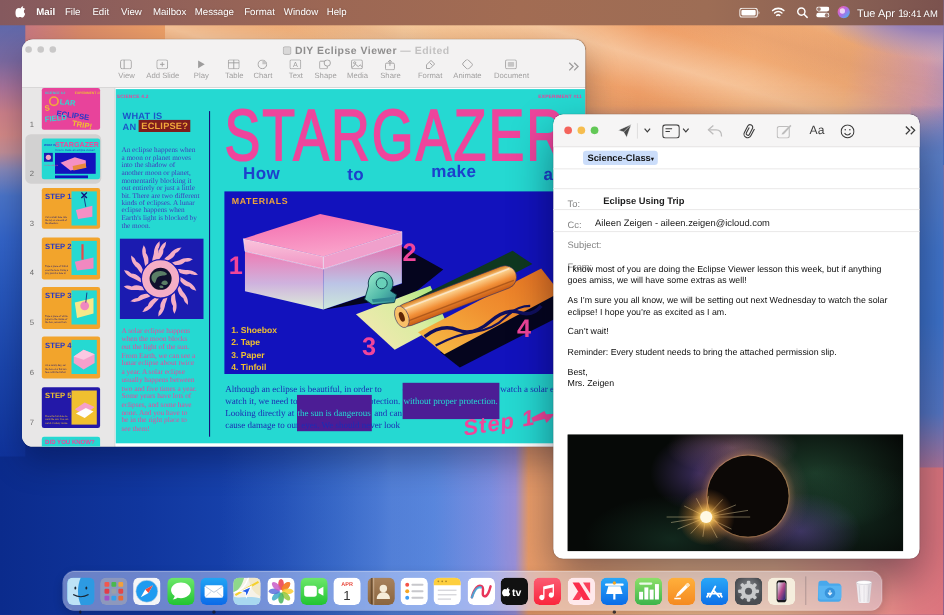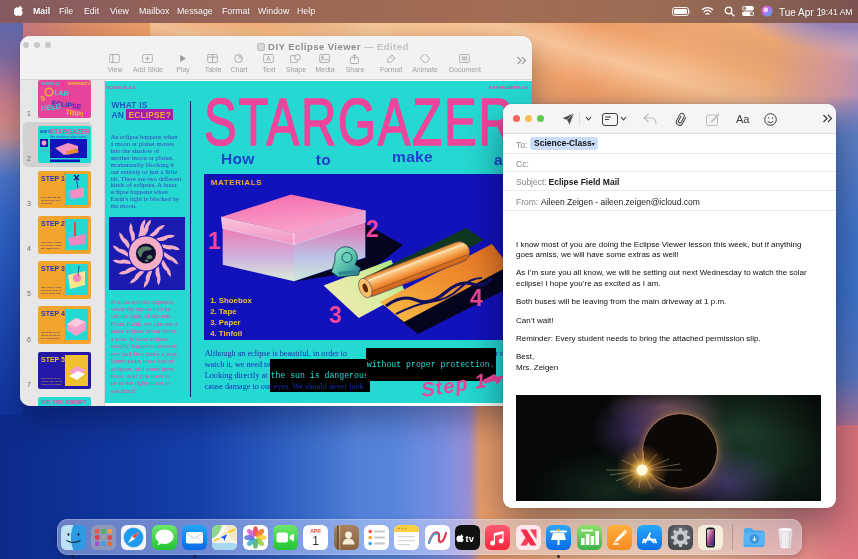--- a/index.html
+++ b/index.html
@@ -54,39 +54,39 @@
 
   #kcanvas { position:absolute; left:85px; top:44px; width:427px; height:326px; background:#fff; border-radius:0 0 10px 0; overflow:hidden; }
   #slide { position:absolute; left:0; top:0.5px; width:427px; height:322.5px; background:#25d9d2; overflow:hidden; }
 
   .pinktag { position:absolute; top:4.5px; font-size:4.4px; font-weight:bold; color:#ef3f9b; letter-spacing:0.2px; }
   #s-title { position:absolute; left:99px; top:8.6px; font-size:66px; line-height:66px; font-weight:normal; color:#ee459c; -webkit-text-stroke:1.6px #ee459c; letter-spacing:2.5px; white-space:nowrap; transform:scaleX(0.74); transform-origin:left top; }
   #s-sub { position:absolute; left:76px; top:68.5px; font-size:15.5px; font-weight:bold; color:#1d40cc; white-space:nowrap; word-spacing:16.5px; letter-spacing:0.3px; }
   #s-sub span { position:relative; display:inline-block;margin-left:40px; }
   #s-vline { position:absolute; left:84.6px; top:20px; width:1.5px; height:296px; background:#14147a; }
   #s-what { position:absolute; left:6.4px; top:20.5px; font-size:8.4px; font-weight:bold; color:#1b55c8; line-height:9.6px; letter-spacing:0.2px; }
-  #s-ecl { background:#a21caf; color:#f2a93b; padding:0.5px 2px; }
+  #s-ecl { background:#7f1d1d; color:#f2a93b; padding:0.5px 2px; }
   #s-p1 { position:absolute; left:5.4px; top:53.6px; font-family:"Liberation Serif",serif; font-size:6.6px; line-height:6.9px; color:#4040bd; white-space:nowrap; }
   #s-sunbox { position:absolute; left:4.4px; top:136.3px; width:76px; height:73px; background:#1b1bb0; }
   #s-p2 { position:absolute; left:5.4px; top:217px; font-family:"Liberation Serif",serif; font-size:6.65px; line-height:7.45px; color:#ee459c; white-space:nowrap; }
   #s-mat { position:absolute; left:98.7px; top:93.2px; width:312px; height:166px; background:#1212bd; }
   #s-mat .mt { position:absolute; left:7px; top:4.5px; font-size:8px; font-weight:bold; color:#eda43c; letter-spacing:0.6px; }
   #s-mat .mlist { position:absolute; left:6.5px; top:121px; font-size:7.8px; font-weight:bold; color:#f0c030; line-height:11.2px; }
   #s-p3 { position:absolute; left:99.7px; top:267.3px; font-family:"Liberation Serif",serif; font-size:8.2px; line-height:11.2px; color:#1c2db4; white-space:nowrap; }
   #s-p4 { position:absolute; left:260.8px; top:267.3px; font-family:"Liberation Serif",serif; font-size:8.2px; line-height:11.2px; color:#1c2db4; white-space:nowrap; }
-  .hl { background:#000000; color:#25d9d2; padding:12px 1px;font-family:Liberation Mono, monospace; }
+  .hl { background:#4c1d95; color:#25d9d2; padding:12px 1px; }
   #s-step { position:absolute; left:316px; top:293.5px; font-size:20px; font-weight:bold; font-style:italic; color:#f0459a; transform:rotate(-9deg); white-space:nowrap; letter-spacing:1px; }
 
   #mwin { position:absolute; left:503px; top:104px; width:333px; height:404px; border-radius:9px;
     background:#fff; box-shadow:0 18px 40px rgba(0,0,25,0.45), 0 0 1px rgba(0,0,0,0.35); z-index:3; }
   #mtoolbar { position:absolute; left:0; top:0; width:333px; height:30px; border-radius:9px 9px 0 0;
     background:#f6f5f5; border-bottom:1px solid #dcdbdb; }
   .mic { position:absolute; color:#3c3c3c; }
   .mrow { position:absolute; left:0; width:333px; border-bottom:1px solid #ebeaea; }
-  .mlabel { position:absolute; left:13px; font-size:8.5px; color:#848484; }
+  .mlabel { position:absolute; left:13px; font-size:8.5px; color:#848484;margin-top:40px; }
   .mval { position:absolute; font-size:8.5px; color:#1b1b1b; }
   #mtoken { position:absolute; left:27px; top:2.8px; background:#cbddfa; border-radius:3px; font-size:8.5px; font-weight:bold; color:#111; padding:1.5px 3px 2px 4px; }
   #mdrop { position:absolute; left:249px; top:1.8px; width:70px; height:14px; background:#fff; border:0.5px solid #cfcfcf; border-radius:3.5px; box-shadow:0 0.5px 1px rgba(0,0,0,0.1); }
   #mbody { position:absolute; left:13px; top:135.5px; width:310px; font-size:8px; line-height:10.8px; color:#0e0e0e; }
   #mbody p { margin-bottom:7.35px; }
 
   #dock { position:absolute; left:57px; top:519px; width:745px; height:36px; border-radius:11px;
     background:rgba(230,233,248,0.44); backdrop-filter:blur(18px) saturate(1.18); box-shadow:inset 0 0 0 0.5px rgba(255,255,255,0.4), 0 4px 10px rgba(0,0,20,0.2); z-index:4; }
   .di { position:absolute; top:524.5px; width:25px; height:25px; border-radius:5.5px; overflow:hidden; z-index:5; }
   .ddot { position:absolute; top:555.2px; width:2.6px; height:2.6px; border-radius:50%; background:rgba(25,25,35,0.8); z-index:5; }
@@ -499,30 +499,29 @@
     </div>
     <div class="mrow" style="top:30px; height:19.5px;">
       <span class="mlabel" style="top:5.5px;">To:</span>
       <span id="mtoken">Science-Class<span style="font-weight:normal; font-size:6px;">▾</span></span>
     </div>
     <div class="mrow" style="top:49.5px; height:18px;">
       <span class="mlabel" style="top:5px;">Cc:</span>
     </div>
     <div class="mrow" style="top:67.5px; height:19.5px;text-align:center;">
       <span class="mlabel" style="top:5.5px;">Subject:</span>
-      <span class="mval" style="left:45.5px; top:5.5px; font-weight:bold;">Eclipse Field Mail</span>
+      <span class="mval" style="left:45.5px; top:5.5px; font-weight:bold;">Eclipse Using Trip</span>
     </div>
     <div class="mrow" style="top:87px; height:19.5px;text-align:right;">
       <span class="mlabel" style="top:5.5px;">From:</span>
       <span class="mval" style="left:38px; top:5.5px;">Aileen Zeigen - aileen.zeigen@icloud.com</span>
     </div>
     <div id="mbody">
       <p>I know most of you are doing the Eclipse Viewer lesson this week, but if anything<br>goes amiss, we will have some extras as well!</p>
       <p>As I’m sure you all know, we will be setting out next Wednesday to watch the solar<br>eclipse! I hope you’re as excited as I am.</p>
-      <p>Both buses will be leaving from the main driveway at 1 p.m.</p>
       <p>Can’t wait!</p>
       <p>Reminder: Every student needs to bring the attached permission slip.</p>
       <p>Best,<br>Mrs. Zeigen</p>
     </div>
     <div style="position:absolute; left:13px; top:291px; width:305px; height:106px; background:#050705; overflow:hidden;">
       <svg width="305" height="106" viewBox="0 0 305 106">
         <defs>
           <radialGradient id="ghaze" cx="0.5" cy="0.5">
             <stop offset="0" stop-color="rgba(60,130,90,0.4)"></stop>
             <stop offset="1" stop-color="rgba(60,130,90,0)"></stop>

